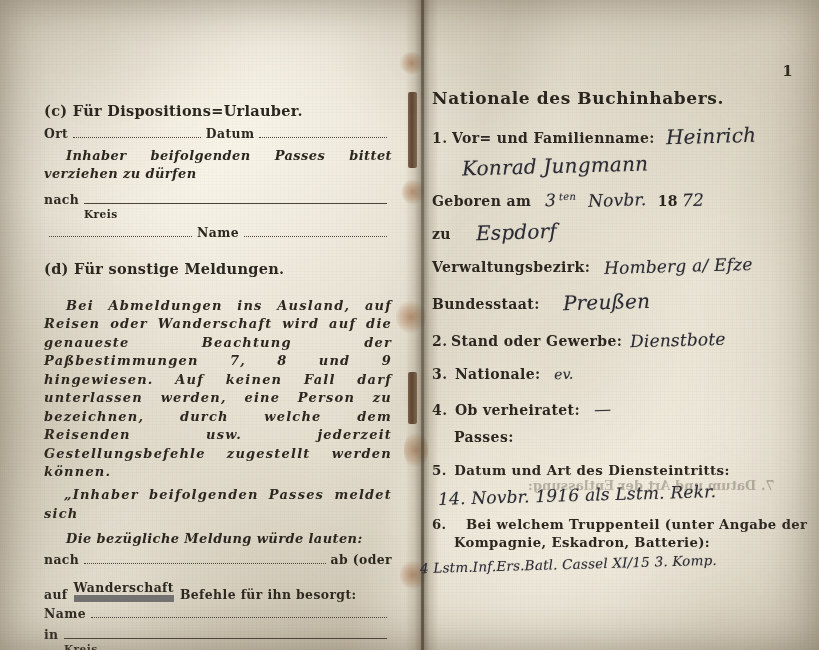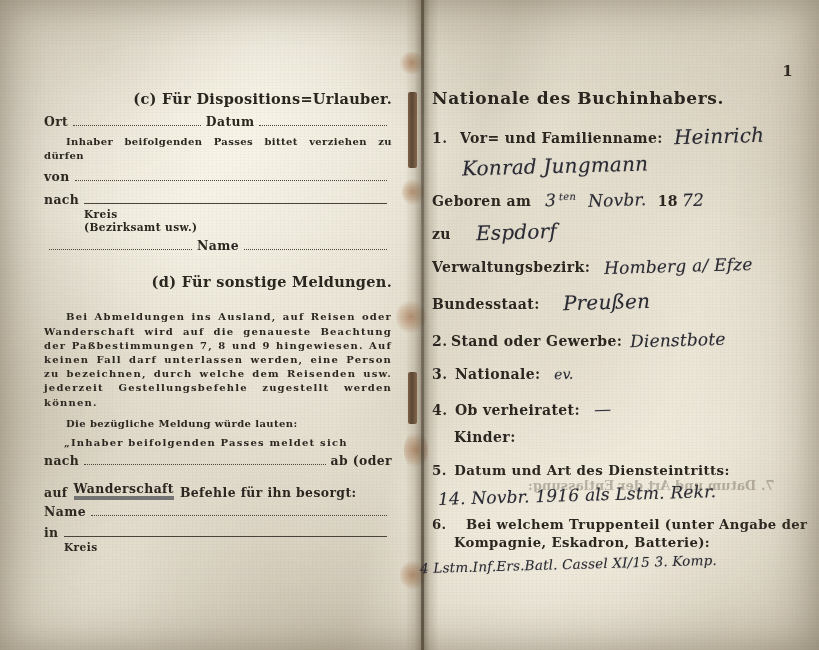--- a/index.html
+++ b/index.html
@@ -111,37 +111,38 @@
     font-size: 15px;
     color: #2c2820;
   }
 
   .fraktur {
     font-family: "DejaVu Serif", serif;
     font-weight: bold;
     letter-spacing: 0.4px;
   }
   .heading {
-    text-align: right;
+    text-align: left;
     font-size: 14.5px;
     font-weight: bold;
-    margin: 0 0 7px 0;
+    margin: 12px 0 7px 0;
     letter-spacing: 0.3px;
   }
   .big-heading {
     font-size: 17px;
     font-weight: bold;
     margin: 0 0 16px 0;
     letter-spacing: 0.6px;
     text-align: left;
   }
   .body {
-    font-size: 10px;
+    font-size: 13px;
     line-height: 1.42;
     text-align: justify;
+    font-style: italic;
   }
   .indent { text-indent: 22px; }
   .spaced { letter-spacing: 1.2px; }
   .row {
     display: flex;
     align-items: flex-end;
     font-size: 12.4px;
     margin-top: 4px;
   }
   .lbl { white-space: nowrap; }
@@ -220,55 +221,50 @@
 
     <div class="row">
       <span class="lbl fraktur">Ort</span>
       <span class="dots"></span>
       <span class="lbl fraktur">Datum</span>
       <span class="dots"></span>
     </div>
 
     <div class="body indent fraktur" style="margin-top:6px;">Inhaber beifolgenden Passes bittet verziehen zu dürfen</div>
 
-    <div class="row" style="margin-top:6px;">
-      <span class="lbl fraktur">von</span>
-      <span class="dots"></span>
-    </div>
 
     <div class="row" style="margin-top:8px;">
       <span class="lbl fraktur">nach</span>
       <span class="rule"></span>
     </div>
     <div class="sub fraktur" style="margin-left:40px;">Kreis</div>
-    <div class="sub fraktur" style="margin-left:40px;">(Bezirksamt usw.)</div>
 
     <div class="row" style="margin-top:5px;">
       <span class="dots"></span>
       <span class="lbl fraktur">Name</span>
       <span class="dots"></span>
     </div>
 
     <div class="heading fraktur" style="margin-top:20px;">(d) Für sonstige Meldungen.</div>
 
     <div class="body indent fraktur spaced" style="margin-top:20px;">Bei Abmeldungen ins Ausland, auf Reisen oder Wanderschaft wird auf die genaueste Beachtung der Paßbestimmungen 7, 8 und 9 hingewiesen. Auf keinen Fall darf unterlassen werden, eine Person zu bezeichnen, durch welche dem Reisenden usw. jederzeit Gestellungsbefehle zugestellt werden können.</div>
+    <div class="body fraktur spaced" style="margin-top:5px;text-indent:20px;">„Inhaber beifolgenden Passes meldet sich</div>
+
     <div class="body indent fraktur" style="margin-top:7px;">Die bezügliche Meldung würde lauten:</div>
-
-    <div class="body fraktur spaced" style="margin-top:5px;text-indent:20px;">„Inhaber beifolgenden Passes meldet sich</div>
 
     <div class="row" style="margin-top:3px;">
       <span class="lbl fraktur">nach</span>
       <span class="dots"></span>
       <span class="lbl fraktur">ab (oder</span>
     </div>
     <div class="sub fraktur" style="margin-left:-150px;">Reisen</div>
 
     <div class="row" style="margin-top:0px;">
       <span class="lbl fraktur">auf</span>
-      <span class="lbl fraktur" style="border-bottom:4px solid #737373;margin:0 6px;">Wanderschaft</span>
+      <span class="lbl fraktur" style="border-bottom:7px solid #737373;margin:0 6px;">Wanderschaft</span>
       <span class="lbl fraktur">Befehle für ihn besorgt:</span>
     </div>
 
     <div class="row" style="margin-top:4px;">
       <span class="lbl fraktur">Name</span>
       <span class="dots"></span>
     </div>
 
     <div class="row" style="margin-top:6px;">
       <span class="lbl fraktur">in</span>
@@ -277,21 +273,21 @@
     <div class="sub fraktur" style="margin-left:20px;">Kreis</div>
 
   </div>
 
   <div class="col right-col">
 
     <div class="big-heading fraktur">Nationale des Buchinhabers.</div>
 
     <div class="form-line">
       <span class="fraktur">1.</span>
-      <span class="fraktur" style="margin-left:9px;">Vor= und Familienname:</span>
+      <span class="fraktur" style="margin-left:1px;">Vor= und Familienname:</span>
       <span class="hand hand-lg" style="margin-left:8px;">Heinrich</span>
     </div>
     <div class="form-line" style="margin-left:30px;margin-top:6px;margin-bottom:10px;">
       <span class="hand hand-lg">Konrad Jungmann</span>
     </div>
 
     <div class="form-line" style="margin-top:12px;">
       <span class="fraktur">Geboren am</span>
       <span class="hand hand-md" style="margin-left:10px;">3</span>
       <span class="hand" style="font-size:10px;vertical-align:super;">ten</span>
@@ -327,21 +323,21 @@
       <span class="hand hand-sm" style="margin-left:10px;">ev.</span>
     </div>
 
     <div class="form-line" style="margin-top:16px;">
       <span class="fraktur">4.</span>
       <span class="fraktur" style="margin-left:4px;">Ob verheiratet:</span>
       <span class="hand hand-md" style="margin-left:10px;">—</span>
     </div>
 
     <div class="form-line" style="margin-top:10px;margin-left:22px;">
-      <span class="fraktur">Kinder:</span>
+      <span class="fraktur">Passes:</span>
       <span class="hand hand-md" style="margin-left:10px;"></span>
     </div>
 
     <div class="form-line" style="margin-top:16px;font-size:13.4px;">
       <span class="fraktur">5.</span>
       <span class="fraktur" style="margin-left:4px;">Datum und Art des Diensteintritts:</span>
     </div>
     <div class="form-line" style="margin-top:6px;margin-left:6px;">
       <span class="hand hand-md">14. Novbr. 1916 als Lstm. Rekr.</span>
     </div>

